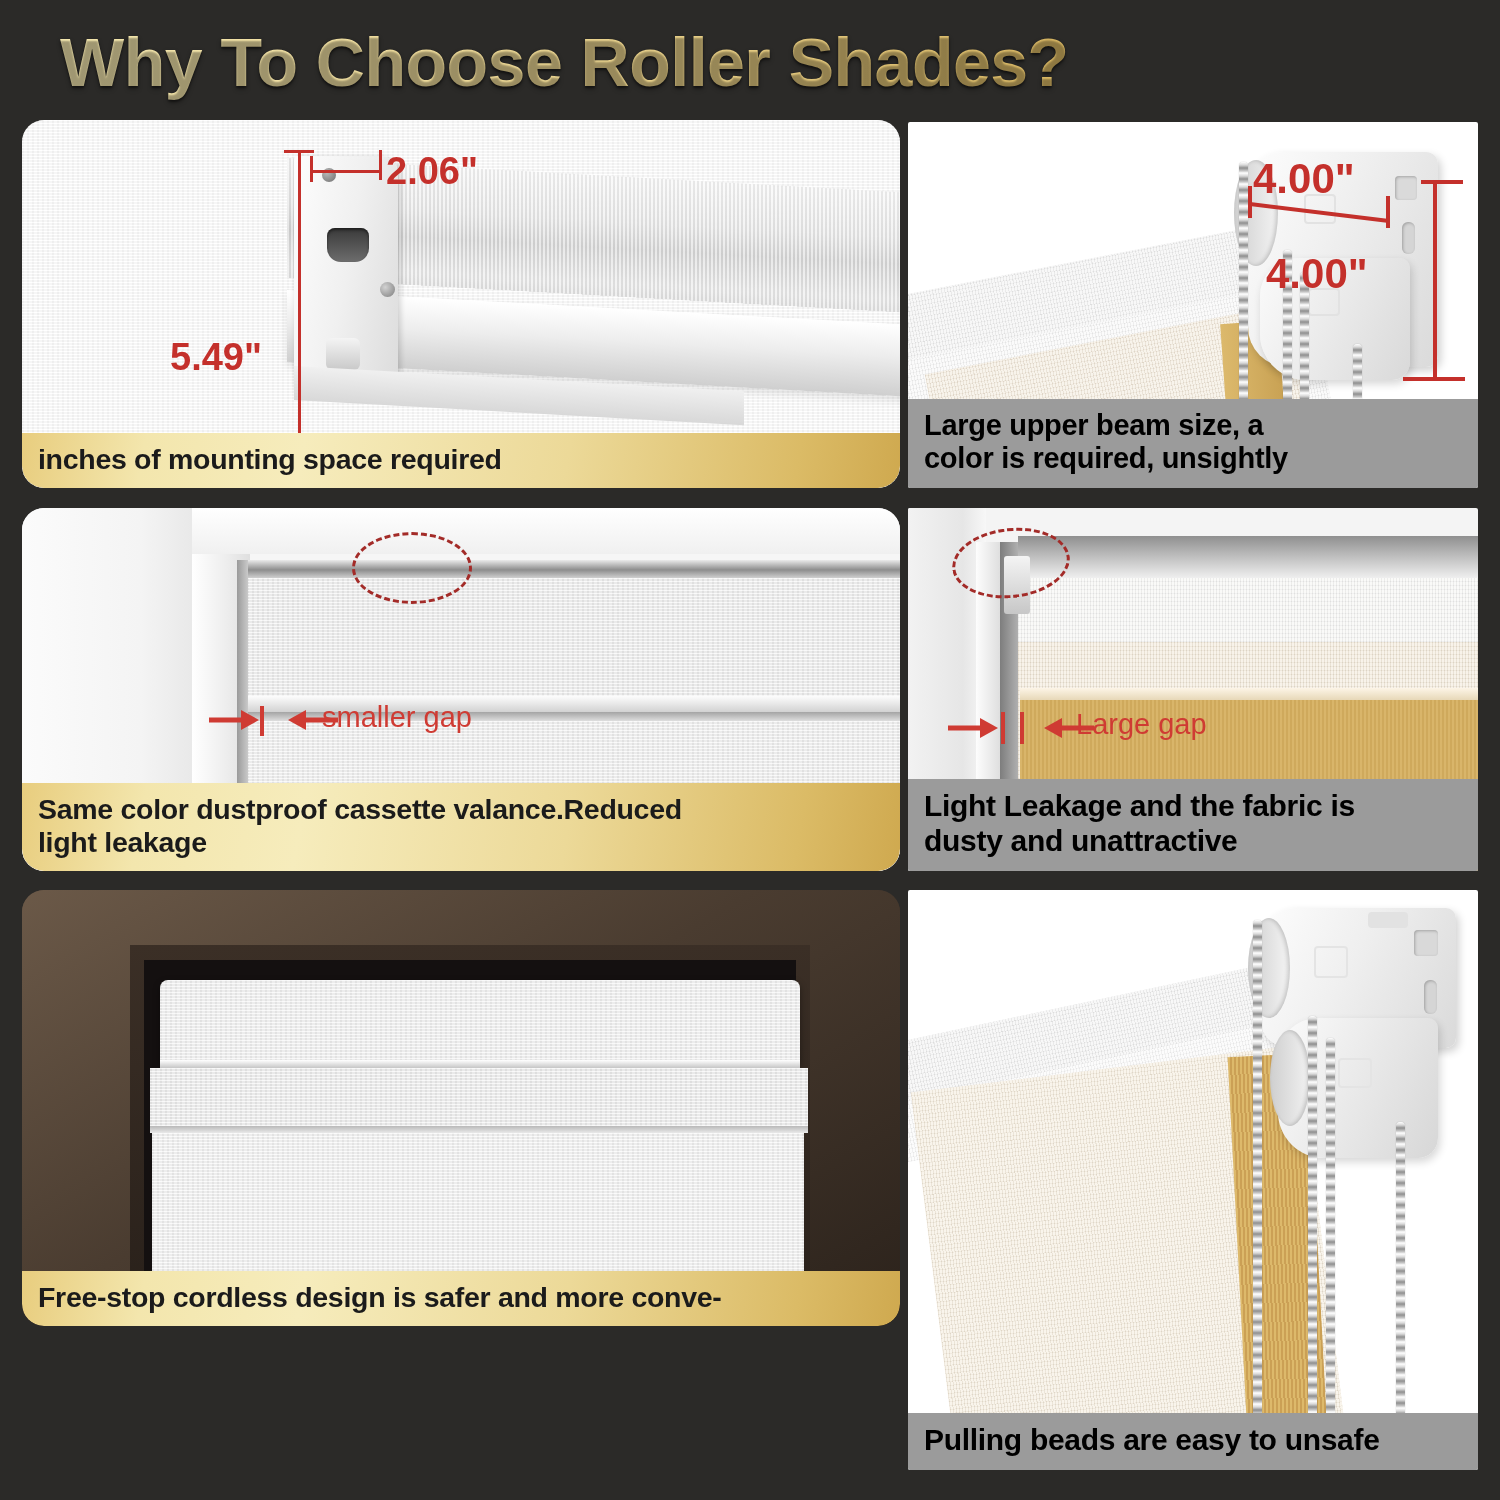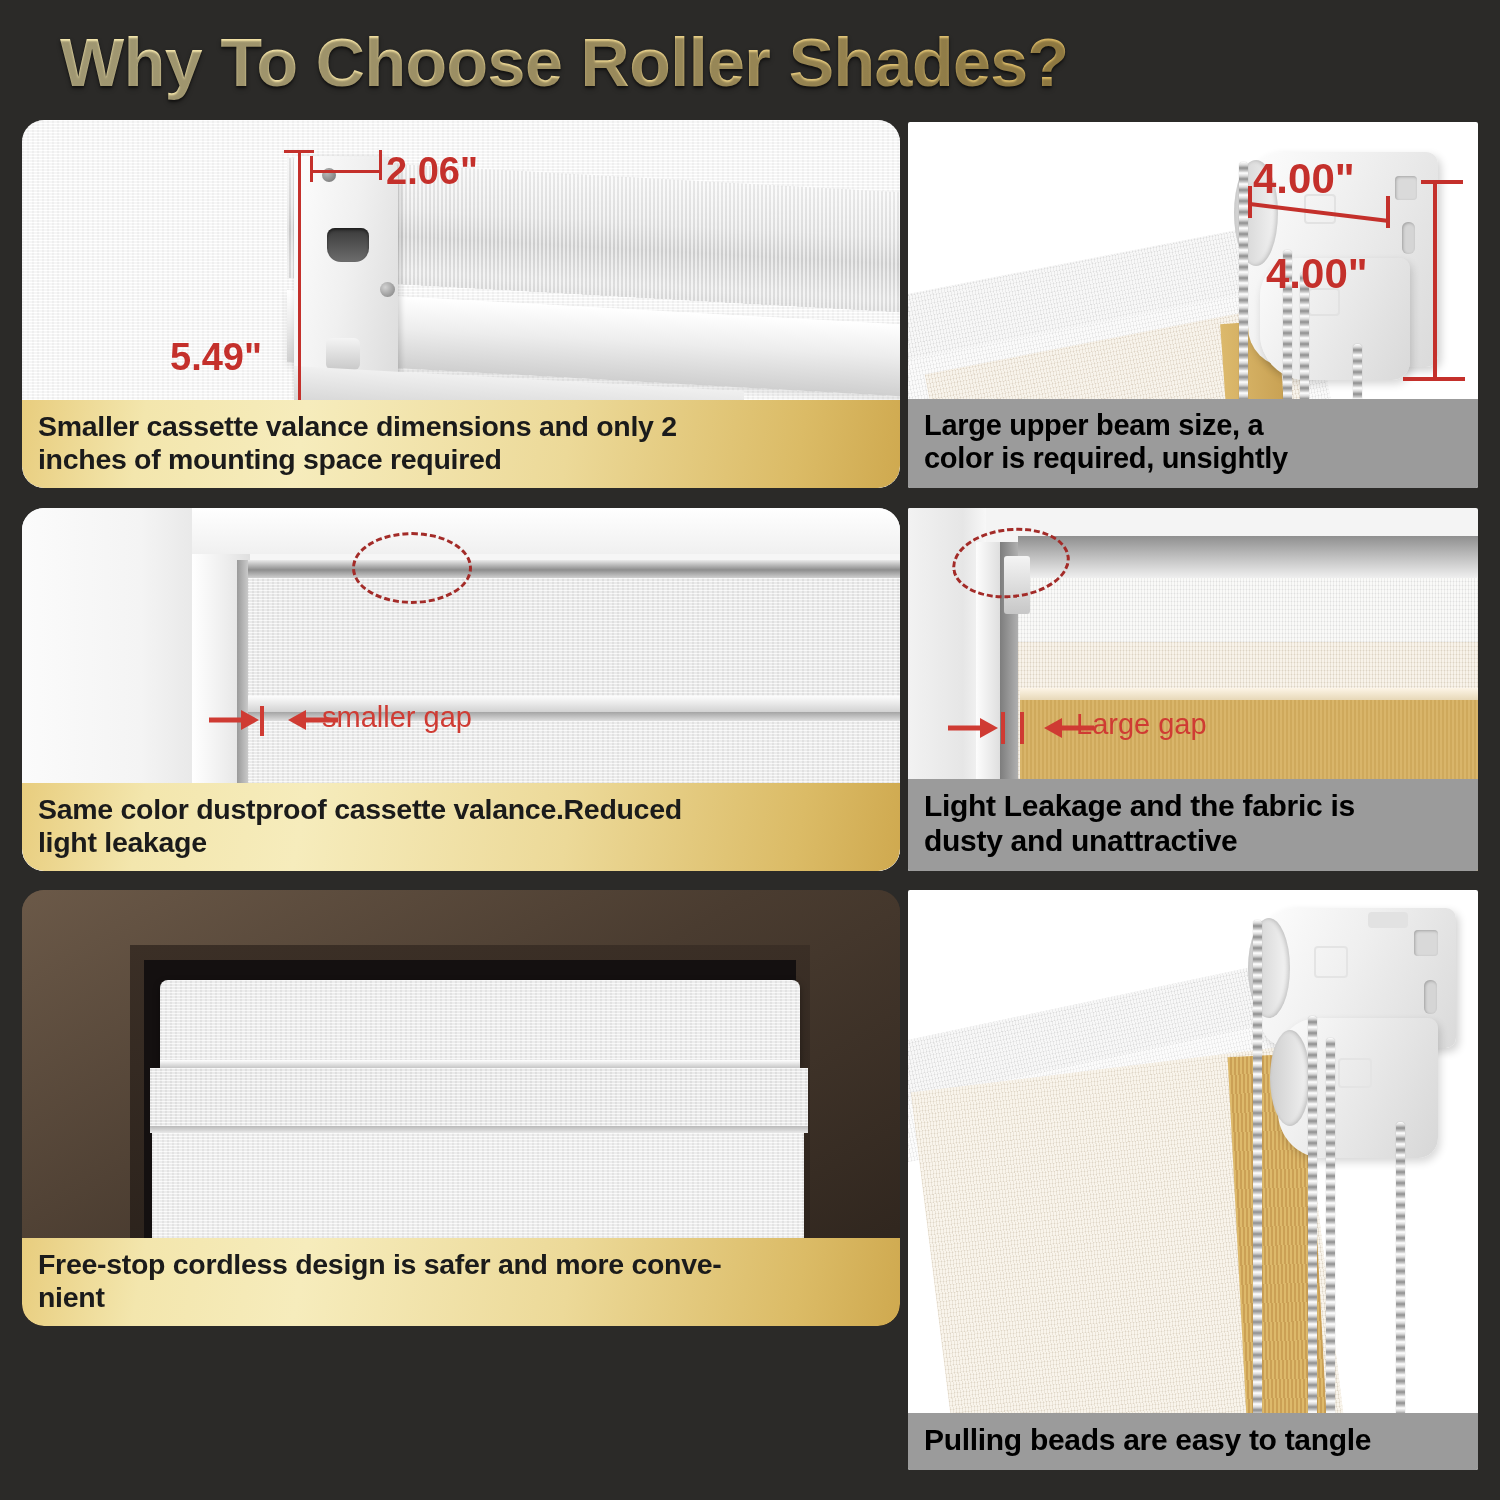--- a/index.html
+++ b/index.html
@@ -164,21 +164,20 @@
       <div class="dim-line" style="left:357px; top:30px; width:3px; height:30px;"></div>
       <div class="dim-label" style="left:364px; top:30px; font-size:38px;">2.06"</div>
 
       <div class="dim-line" style="left:276px; top:30px; width:3px; height:320px;"></div>
       <div class="dim-line" style="left:262px; top:30px; width:30px; height:3px;"></div>
       <div class="dim-line" style="left:258px; top:347px; width:34px; height:3px;"></div>
       <div class="dim-label" style="left:148px; top:216px; font-size:38px;">5.49"</div>
     </div>
 
     <div class="caption good">
-      <span class="line">Smaller cassette valance dimensions and only 2</span>
       <span class="line">inches of mounting space required</span>
     </div>
   </div>
 
   <div class="panel panel-right" style="left:908px; top:122px; width:570px; height:366px;">
     <div class="photo" style="background:#ffffff;">
 
       <div class="linen-tex" style="position:absolute; left:-20px; top:95px; width:420px; height:86px;
         background-color:#f1f1f1; transform: rotate(-11deg); transform-origin: right center;
         box-shadow: inset 0 -10px 14px rgba(0,0,0,.07);"></div>
@@ -361,21 +360,20 @@
         background:linear-gradient(180deg,#f0cdb6 0%,#e3b99e 60%,#d9aa8d 100%);
         border-radius:26px 26px 12px 12px; transform: rotate(4deg); box-shadow: -2px 2px 5px rgba(0,0,0,.3);"></div>
       <div style="position:absolute; left:421px; top:498px; width:20px; height:56px;
         background:linear-gradient(180deg,#ecc6ae,#d9a88b); border-radius:12px; transform: rotate(10deg);"></div>
       <div style="position:absolute; left:444px; top:556px; width:44px; height:26px;
         background:linear-gradient(180deg,#e6bda2,#cf9b7e); border-radius:6px;"></div>
     </div>
 
     <div class="caption good">
       <span class="line">Free-stop cordless design is safer and more conve-</span>
-      <span class="line">nient</span>
     </div>
   </div>
 
   <div class="panel panel-right" style="left:908px; top:890px; width:570px; height:580px;">
     <div class="photo" style="background:#ffffff;">
 
       <div class="linen-tex" style="position:absolute; left:-30px; top:68px; width:420px; height:80px;
         background-color:#f0f0f0; transform: rotate(-12deg); transform-origin: right center;
         box-shadow: inset 0 -10px 14px rgba(0,0,0,.06);"></div>
       <div class="linen-tex" style="position:absolute; left:-30px; top:128px; width:420px; height:60px;
@@ -403,17 +401,17 @@
       <div style="position:absolute; left:362px; top:140px; width:40px; height:96px; border-radius:50%;
         background:linear-gradient(90deg,#cfcfcf,#f2f2f2); box-shadow: inset -2px 0 4px rgba(0,0,0,.2);"></div>
 
       <div class="bead-chain" style="left:345px; top:30px; height:548px;"></div>
       <div class="bead-chain" style="left:400px; top:126px; height:452px;"></div>
       <div class="bead-chain" style="left:418px; top:148px; height:430px;"></div>
       <div class="bead-chain" style="left:488px; top:232px; height:346px;"></div>
     </div>
 
     <div class="caption bad" style="font-size:30px;">
-      <span class="line">Pulling beads are easy to tangle</span>
+      <span class="line">Pulling beads are easy to unsafe</span>
     </div>
   </div>
 
 </div>
 
 </body></html>

